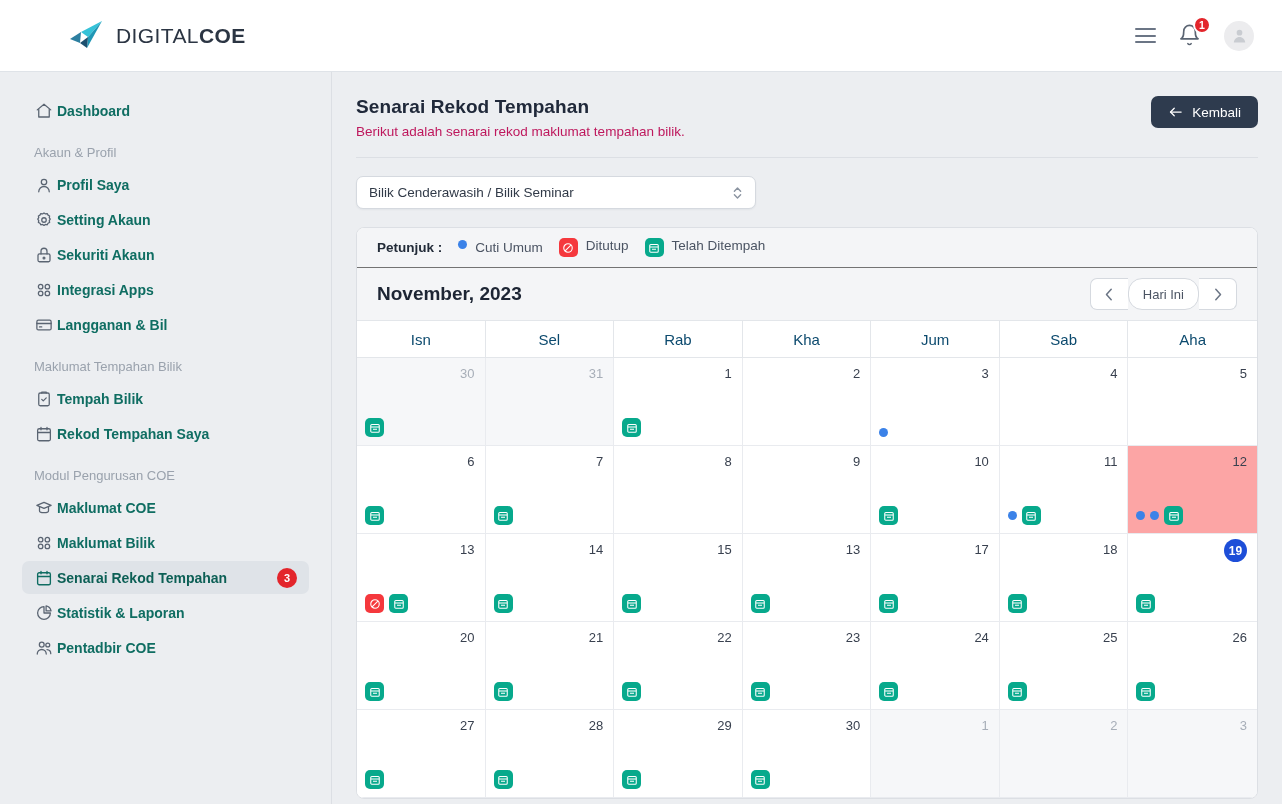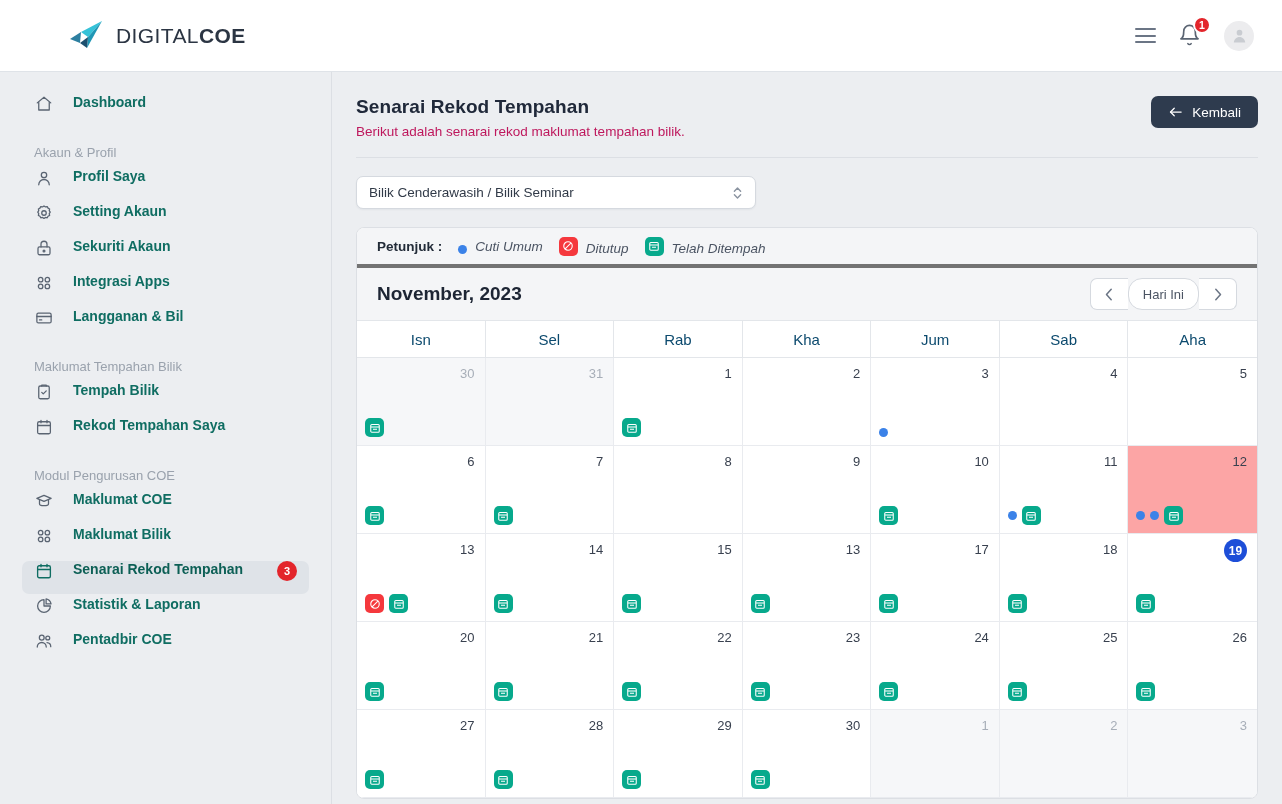--- a/index.html
+++ b/index.html
@@ -48,21 +48,21 @@
 
   
   .sidebar {
     width: 332px; flex: 0 0 332px;
     background: #eceef1;
     padding: 22px 22px 0 22px;
     border-right: 1px solid #dcdfe4;
     overflow: hidden;
   }
   .nav-item {
-    display: flex; align-items: flex-start; gap: 20px;
+    display: flex; align-items: center; gap: 4px;
     height: 33px; padding: 0 12px; margin-bottom: 2px;
     border-radius: 7px; cursor: pointer;
     color: #0f6d62; font-size: 14px; font-weight: 600;
   }
   .nav-item .ico { width: 19px; height: 19px; flex: 0 0 19px; display: flex; align-items: center; justify-content: center; color: #5a6472; }
   .nav-item.active { background: #dfe3e8; }
   .nav-item.active .lbl { font-weight: 700; color: #0c5f55; }
   .nav-item.active .ico { color: #0f6d62; }
   .nav-badge {
     margin-left: auto;
@@ -101,26 +101,26 @@
   .room-select .chev { margin-left: auto; color: #8a93a0; display: flex; flex-direction: column; line-height: 6px; font-size: 9px; }
 
   
   .cal-card {
     margin-top: 18px;
     background: #fff; border: 1px solid #dcdfe4; border-radius: 8px;
     overflow: hidden;
   }
   .legend {
     height: 40px; background: #f4f5f7;
-    border-bottom: 4px solid #737373;
+    border-bottom: 1px solid #737373;
     display: flex; align-items: center; gap: 16px;
     padding: 0 20px; font-size: 13.5px; color: #4b5463;
   }
   .legend-title { font-weight: 700; color: #222b38; }
-  .legend-item { display: flex; align-items: flex-end; gap: 8px; font-style: italic; }
+  .legend-item { display: flex; align-items: flex-start; gap: 8px; }
   .dot-blue { width: 9px; height: 9px; border-radius: 50%; background: #3b82e8; }
   .chip {
     width: 19px; height: 19px; border-radius: 5px;
     display: flex; align-items: center; justify-content: center;
     color: #fff;
   }
   .chip.red { background: #f5383d; }
   .chip.teal { background: #07a98c; }
 
   .cal-head {

